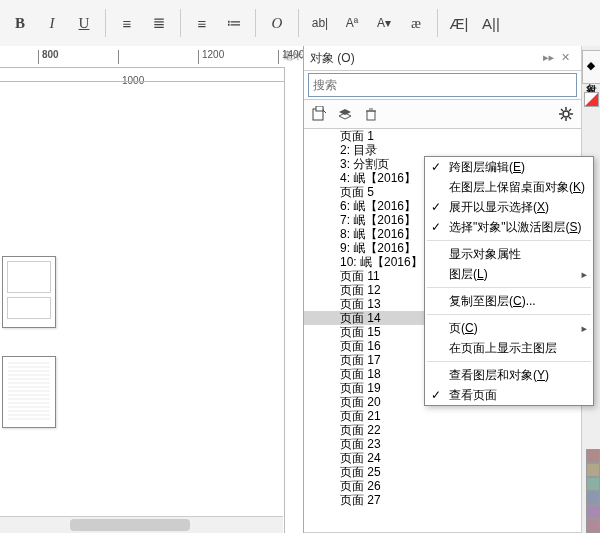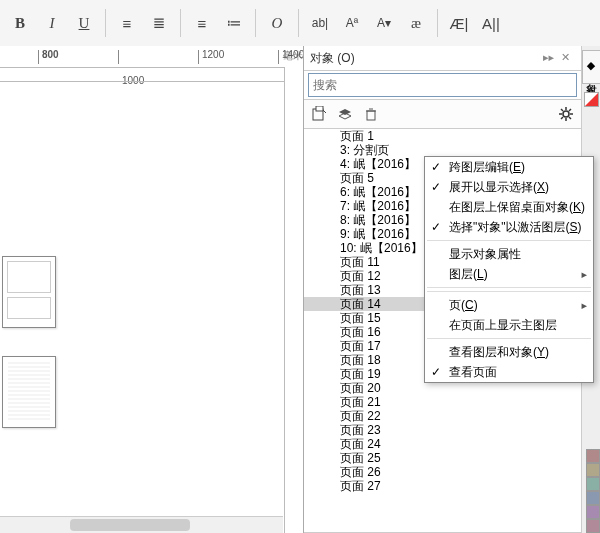--- a/index.html
+++ b/index.html
@@ -181,20 +181,21 @@
                   <line x1="3" y1="3" x2="5" y2="5"></line>
                   <line x1="11" y1="11" x2="13" y2="13"></line>
                   <line x1="13" y1="3" x2="11" y2="5"></line>
                   <line x1="3" y1="13" x2="5" y2="11"></line>
                 </g>
               </svg>
           </span>
         </div>
         <div class="pagelist" id="pagelist">
             <div class="row">页面 1</div>
+            <div class="row">2: 目录</div>
             <div class="row">3: 分割页</div>
             <div class="row">4: 岷【2016】</div>
             <div class="row">页面 5</div>
             <div class="row">6: 岷【2016】</div>
             <div class="row">7: 岷【2016】</div>
             <div class="row">8: 岷【2016】</div>
             <div class="row">9: 岷【2016】</div>
             <div class="row">10: 岷【2016】</div>
             <div class="row">页面 11</div>
             <div class="row">页面 12</div>
@@ -231,35 +232,38 @@
       <div class="sw" style="background: rgb(138, 176, 166);"></div>
       <div class="sw" style="background: rgb(138, 153, 176);"></div>
       <div class="sw" style="background: rgb(166, 138, 176);"></div>
       <div class="sw" style="background: rgb(176, 138, 153);"></div>
     </div>
 
   <div class="ctx" id="ctx">
       <div class="mi chk">
         <span>跨图层编辑(<u>E</u>)</span>
       </div>
+      <div class="mi">
+        <span>在图层上保留桌面对象(<u>K</u>)</span>
+      </div>
       <div class="mi chk">
         <span>展开以显示选择(<u>X</u>)</span>
-      </div>
-      <div class="mi">
-        <span>在图层上保留桌面对象(<u>K</u>)</span>
       </div>
       <div class="mi chk">
         <span>选择"对象"以激活图层(<u>S</u>)</span>
       </div>
       <div class="msep"></div>
       <div class="mi">显示对象属性</div>
       <div class="mi arrow">
         <span>图层(<u>L</u>)</span>
       </div>
       <div class="msep"></div>
+      <div class="mi">
+        <span>复制至图层(<u>C</u>)...</span>
+      </div>
       <div class="msep"></div>
       <div class="mi arrow">
         <span>页(<u>C</u>)</span>
       </div>
       <div class="mi">在页面上显示主图层</div>
       <div class="msep"></div>
       <div class="mi">
         <span>查看图层和对象(<u>Y</u>)</span>
       </div>
       <div class="mi chk">查看页面</div>

